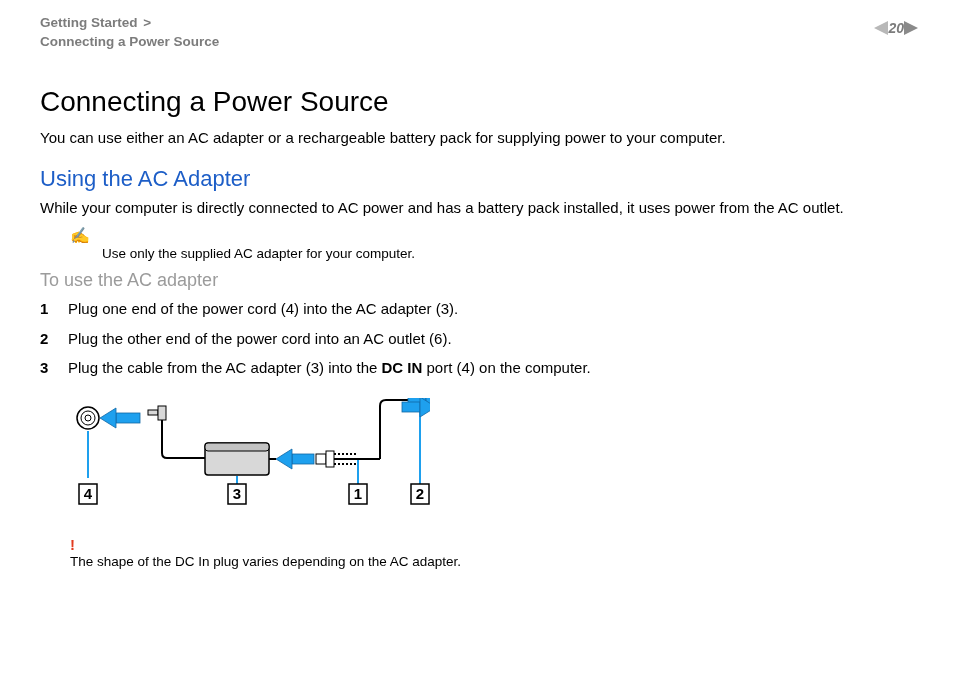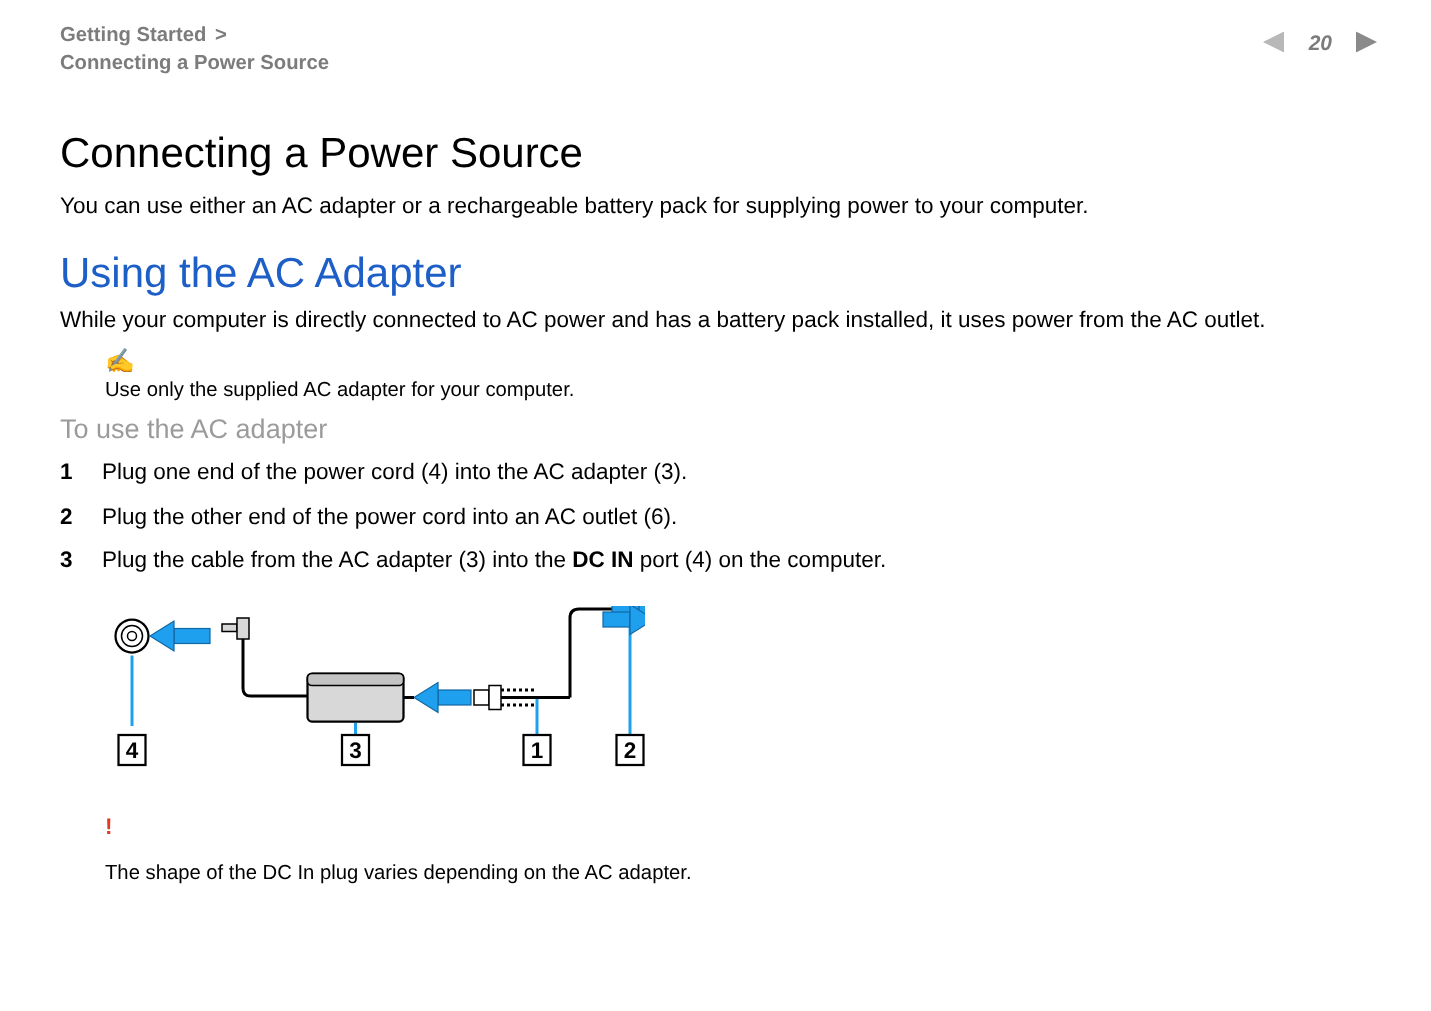--- a/index.html
+++ b/index.html
@@ -22,21 +22,21 @@
     font-weight: bold;
     line-height: 1.4;
   }
   .breadcrumb .sep { padding-left: 2px; }
   .page-nav {
     position: absolute;
     top: 20px;
     right: 36px;
     display: flex;
     align-items: center;
-    gap: 16px;
+    gap: 0;
   }
   .page-nav .num {
     font-weight: bold;
     font-style: italic;
     color: #7c7c7c;
     font-size: 14px;
   }
   .page-nav svg { display: block; }
   .content { margin-top: 34px; }
   h1 {
@@ -44,21 +44,21 @@
     font-weight: 400;
     margin: 0 0 10px 0;
     color: #000;
   }
   p {
     margin: 0 0 10px 0;
     font-size: 15px;
     line-height: 1.35;
   }
   h2 {
-    font-size: 28px;
+    font-size: 22px;
     font-weight: 400;
     color: #1d5ec7;
     margin: 18px 0 6px 0;
   }
   h3 {
     font-size: 18px;
     font-weight: 400;
     color: #9b9b9b;
     margin: 9px 0 8px 0;
   }
@@ -66,20 +66,21 @@
     margin: 10px 0 0 30px;
   }
   .note-icon {
     color: #1d5ec7;
     font-size: 16px;
     line-height: 1;
   }
   .note-text {
     font-size: 13.5px;
     margin-top: 2px;
+    margin-left: 32px;
   }
   ol.steps {
     list-style: none;
     margin: 0;
     padding: 0;
     font-size: 15px;
   }
   ol.steps li {
     display: flex;
     margin-bottom: 10px;
@@ -97,21 +98,21 @@
   .warn-block {
     margin: 14px 0 0 30px;
   }
   .warn-icon {
     color: #e23b1f;
     font-weight: bold;
     font-size: 15px;
   }
   .warn-text {
     font-size: 13.5px;
-    margin-top: 14px;
+    margin-top: 1px;
   }
 </style>
 </head>
 <body>
 
 <div class="page">
   <div class="breadcrumb">
     <span>Getting Started</span>
     <span class="sep">&gt;</span><br>
     <span>Connecting a Power Source</span>

